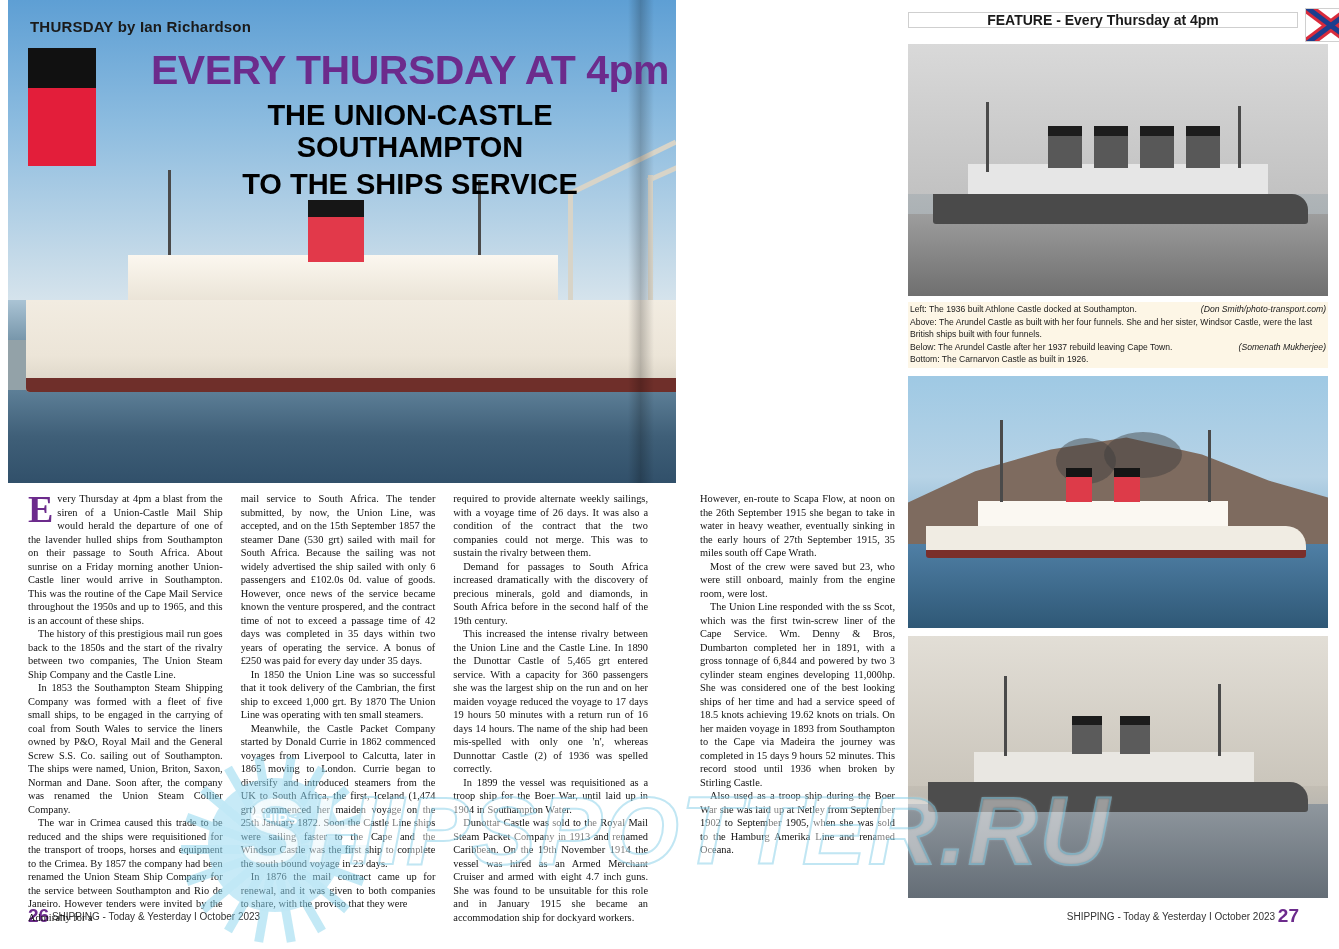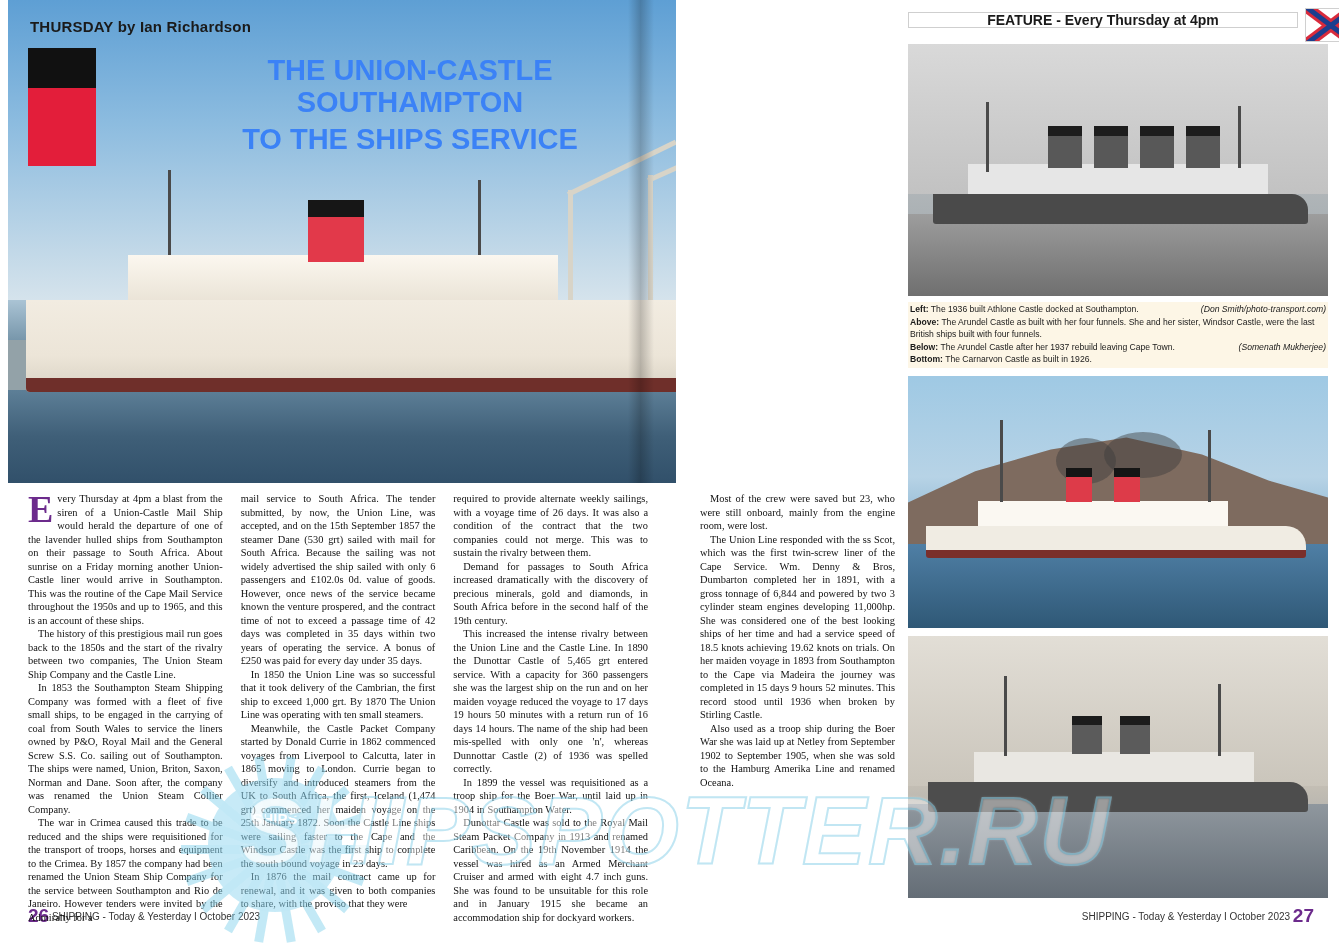--- a/index.html
+++ b/index.html
@@ -53,21 +53,21 @@
     font-size: 41px;
     color: #6c2b8c;
     letter-spacing: -0.5px;
     line-height: 1.0;
     margin: 0 0 8px 0;
   }
   .headline-sub {
     font-family: "Liberation Sans", sans-serif;
     font-weight: bold;
     font-size: 29px;
-    color: #3b82f6;
+    color: #000000;
     line-height: 1.12;
     margin: 4px;
   }
 
   
   .flag {
     position: absolute;
     width: 74px; height: 56px;
   }
   #flag-left { left: 795px; top: 55px; transform: rotate(-7deg); }
@@ -172,21 +172,21 @@
   
   .footer {
     position:absolute; bottom: 22px;
     font-family: "Liberation Sans", sans-serif;
     font-size: 10px; color:#333;
   }
   .footer .pg {
     font-weight: bold; font-size: 19px; color:#6c2b8c; vertical-align:-2px;
   }
   #footer-left { left: 28px; }
-  #footer-right { right: 25px; }
+  #footer-right { right: 40px; }
 
   
   #feature-bar {
     position:absolute; left: 232px; top: 12px;
     width: 390px; height: 16px;
     background: #ffffff;
     border: 1px solid #cfcfcf;
     display:flex; align-items:center; justify-content:center;
     font-family:"Liberation Sans", sans-serif;
     font-weight:bold; font-size:14px; color:#1a1a1a;
@@ -233,21 +233,21 @@
   #photo3 .fun .cap { position:absolute; left:0; top:0; width:100%; height:9px; background:#1c1c1c; }
 
   #captions {
     position:absolute; left: 232px; top: 302px; width: 420px; height: 66px;
     background: #fdf6e6;
     font-family:"Liberation Sans", sans-serif;
     font-size: 8.6px; line-height: 1.38; color:#1a1a1a;
     padding: 2px 2px 0 2px;
   }
   #captions .cap-line { margin-bottom: 1px; }
-  #captions b { font-weight: bold; }
+  #captions b { font-weight: normal; }
   #captions .credit { font-style: italic; float:right; }
 
   
   #watermark {
     position:absolute; left: 180px; top: 740px;
     width: 1020px; height: 200px;
     z-index: 20; pointer-events:none;
     opacity: 0.55;
   }
   #watermark .wm-text {
@@ -316,20 +316,21 @@
     </div>
 
     <div class="byline">THURSDAY by Ian Richardson</div>
 
     <div id="funnel">
       <div class="black"></div>
       <div class="red"></div>
     </div>
 
     <div id="headline-block">
+      <div class="headline-main">EVERY THURSDAY AT 4pm</div>
       <div class="headline-sub">THE UNION-CASTLE SOUTHAMPTON</div>
       <div class="headline-sub">TO THE SHIPS SERVICE</div>
     </div>
 
     <div class="flag" id="flag-left">
       <div class="flagpole"></div>
       <div class="flag-inner">
         <div class="bar b1"></div>
         <div class="bar b2"></div>
         <div class="bar blue b1"></div>
@@ -448,20 +449,21 @@
       <div class="fun" style="left:212px;">
           <div class="cap"></div>
         </div>
       <div class="mast" style="left:96px; top:40px; height:80px;"></div>
       <div class="mast" style="left:310px; top:48px; height:72px;"></div>
       <div class="hull"></div>
     </div>
 
     <div id="cols-right">
       <div class="col">
+        <p class="first">However, en-route to Scapa Flow, at noon on the 26th September 1915 she began to take in water in heavy weather, eventually sinking in the early hours of 27th September 1915, 35 miles south off Cape Wrath.</p>
         <p>Most of the crew were saved but 23, who were still onboard, mainly from the engine room, were lost.</p>
         <p>The Union Line responded with the ss Scot, which was the first twin-screw liner of the Cape Service. Wm. Denny &amp; Bros, Dumbarton completed her in 1891, with a gross tonnage of 6,844 and powered by two 3 cylinder steam engines developing 11,000hp. She was considered one of the best looking ships of her time and had a service speed of 18.5 knots achieving 19.62 knots on trials. On her maiden voyage in 1893 from Southampton to the Cape via Madeira the journey was completed in 15 days 9 hours 52 minutes. This record stood until 1936 when broken by Stirling Castle.</p>
         <p>Also used as a troop ship during the Boer War she was laid up at Netley from September 1902 to September 1905, when she was sold to the Hamburg Amerika Line and renamed Oceana.</p>
       </div>
     </div>
 
     <div class="footer" id="footer-right">
       <span>SHIPPING - Today &amp; Yesterday I October 2023</span>
       <span class="pg">27</span>
     </div>

